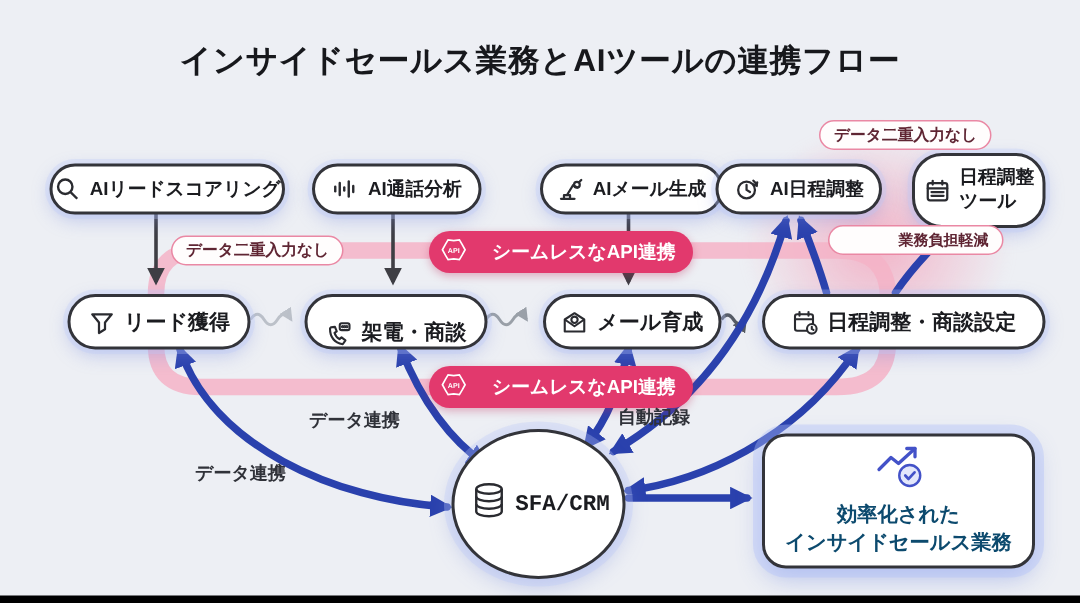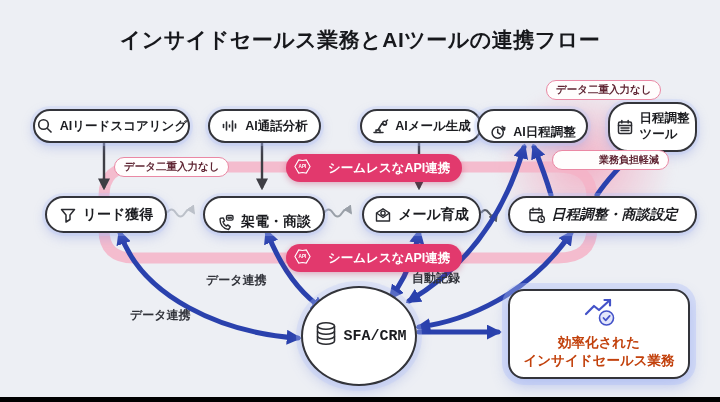--- a/index.html
+++ b/index.html
@@ -25,27 +25,27 @@
         color:#1b1c20;font-weight:700;white-space:nowrap;}
   .row1{height:30px;font-size:12.5px;top:109px;}
   .row2{height:33px;font-size:14px;top:196px;}
   .node .ic{display:flex;flex:none;}
   .multiline{flex-direction:row;border-radius:20px;text-align:left;}
   .multiline .lines{display:flex;flex-direction:column;line-height:1.25;}
 
   .n-lead-scoring{left:33px;width:153px;}
   .n-call-analysis{left:208px;width:109px;}
   .n-mail-gen{left:360px;width:118px;}
-  .n-ai-schedule{left:477px;width:107px;align-items:flex-end;}
+  .n-ai-schedule{left:477px;width:107px;}
   .n-schedule-tool{left:608px;top:102px;width:85px;height:46px;font-size:12.5px;}
 
   .n-lead{left:45px;width:118px;}
   .n-call{left:203px;width:118px;align-items:flex-end;}
   .n-mail{left:362px;width:115px;}
-  .n-setting{left:508px;width:185px;font-style:italic;}
+  .n-setting{left:508px;width:185px;}
 
   
   .badge{position:absolute;z-index:4;background:#fffdfd;border:1.4px solid #ea88a4;
          border-radius:999px;color:#5f2533;font-size:10.5px;font-weight:700;
          padding:2px 9px;white-space:nowrap;}
   .b-top{left:546px;top:80px;}
   .b-left{left:114px;top:157px;}
   .b-workload{left:552px;top:150px;font-size:10px;padding-left:46px;}
 
   .api-pill{position:absolute;z-index:4;background:#e2396d;border-radius:999px;color:#fff;
@@ -64,21 +64,21 @@
        border:2px solid #33343a;border-radius:50%;z-index:3;display:flex;flex-direction:row;
        align-items:center;justify-content:center;gap:2px;
        box-shadow:0 0 0 5px rgba(185,200,250,.3),0 5px 14px rgba(120,140,220,.4);font-family:Liberation Mono, monospace;}
   .crm .lbl{font-size:15px;font-weight:700;color:#1b1c20;}
 
   
   .outcome{position:absolute;left:508px;top:289px;width:178px;height:86px;background:#fff;
            border:2px solid #33343a;border-radius:16px;z-index:3;display:flex;flex-direction:column;
            align-items:center;justify-content:center;gap:2px;
            box-shadow:0 0 0 6px rgba(175,192,250,.38),0 6px 16px rgba(110,135,225,.45);}
-  .outcome .txt{font-size:13.5px;font-weight:700;color:#c2410c;text-align:center;line-height:1.35;}
+  .outcome .txt{font-size:13.5px;font-weight:700;color:#0c4a6e;text-align:center;line-height:1.35;}
 
   .letterbox{position:absolute;left:0;bottom:0;width:720px;height:5px;background:#000;z-index:6;}
 </style>
 </head>
 <body>
 
 <div class="canvas">
 
   <div class="title">インサイドセールス業務とAIツールの連携フロー</div>
 

